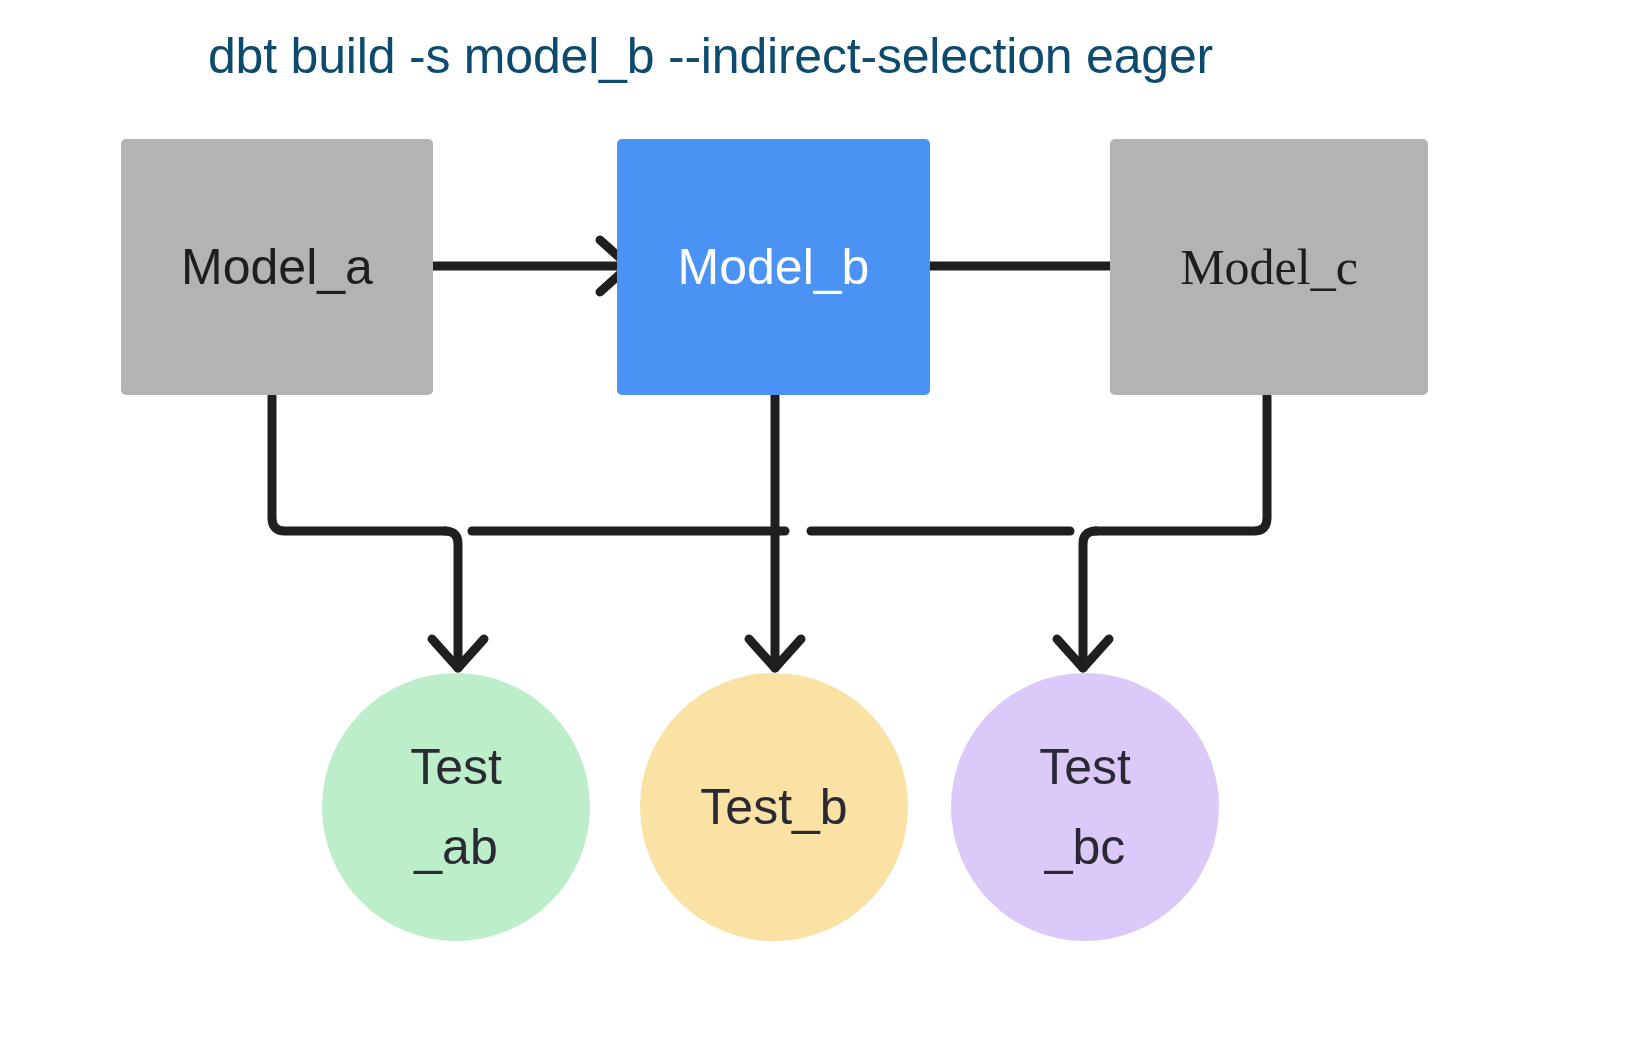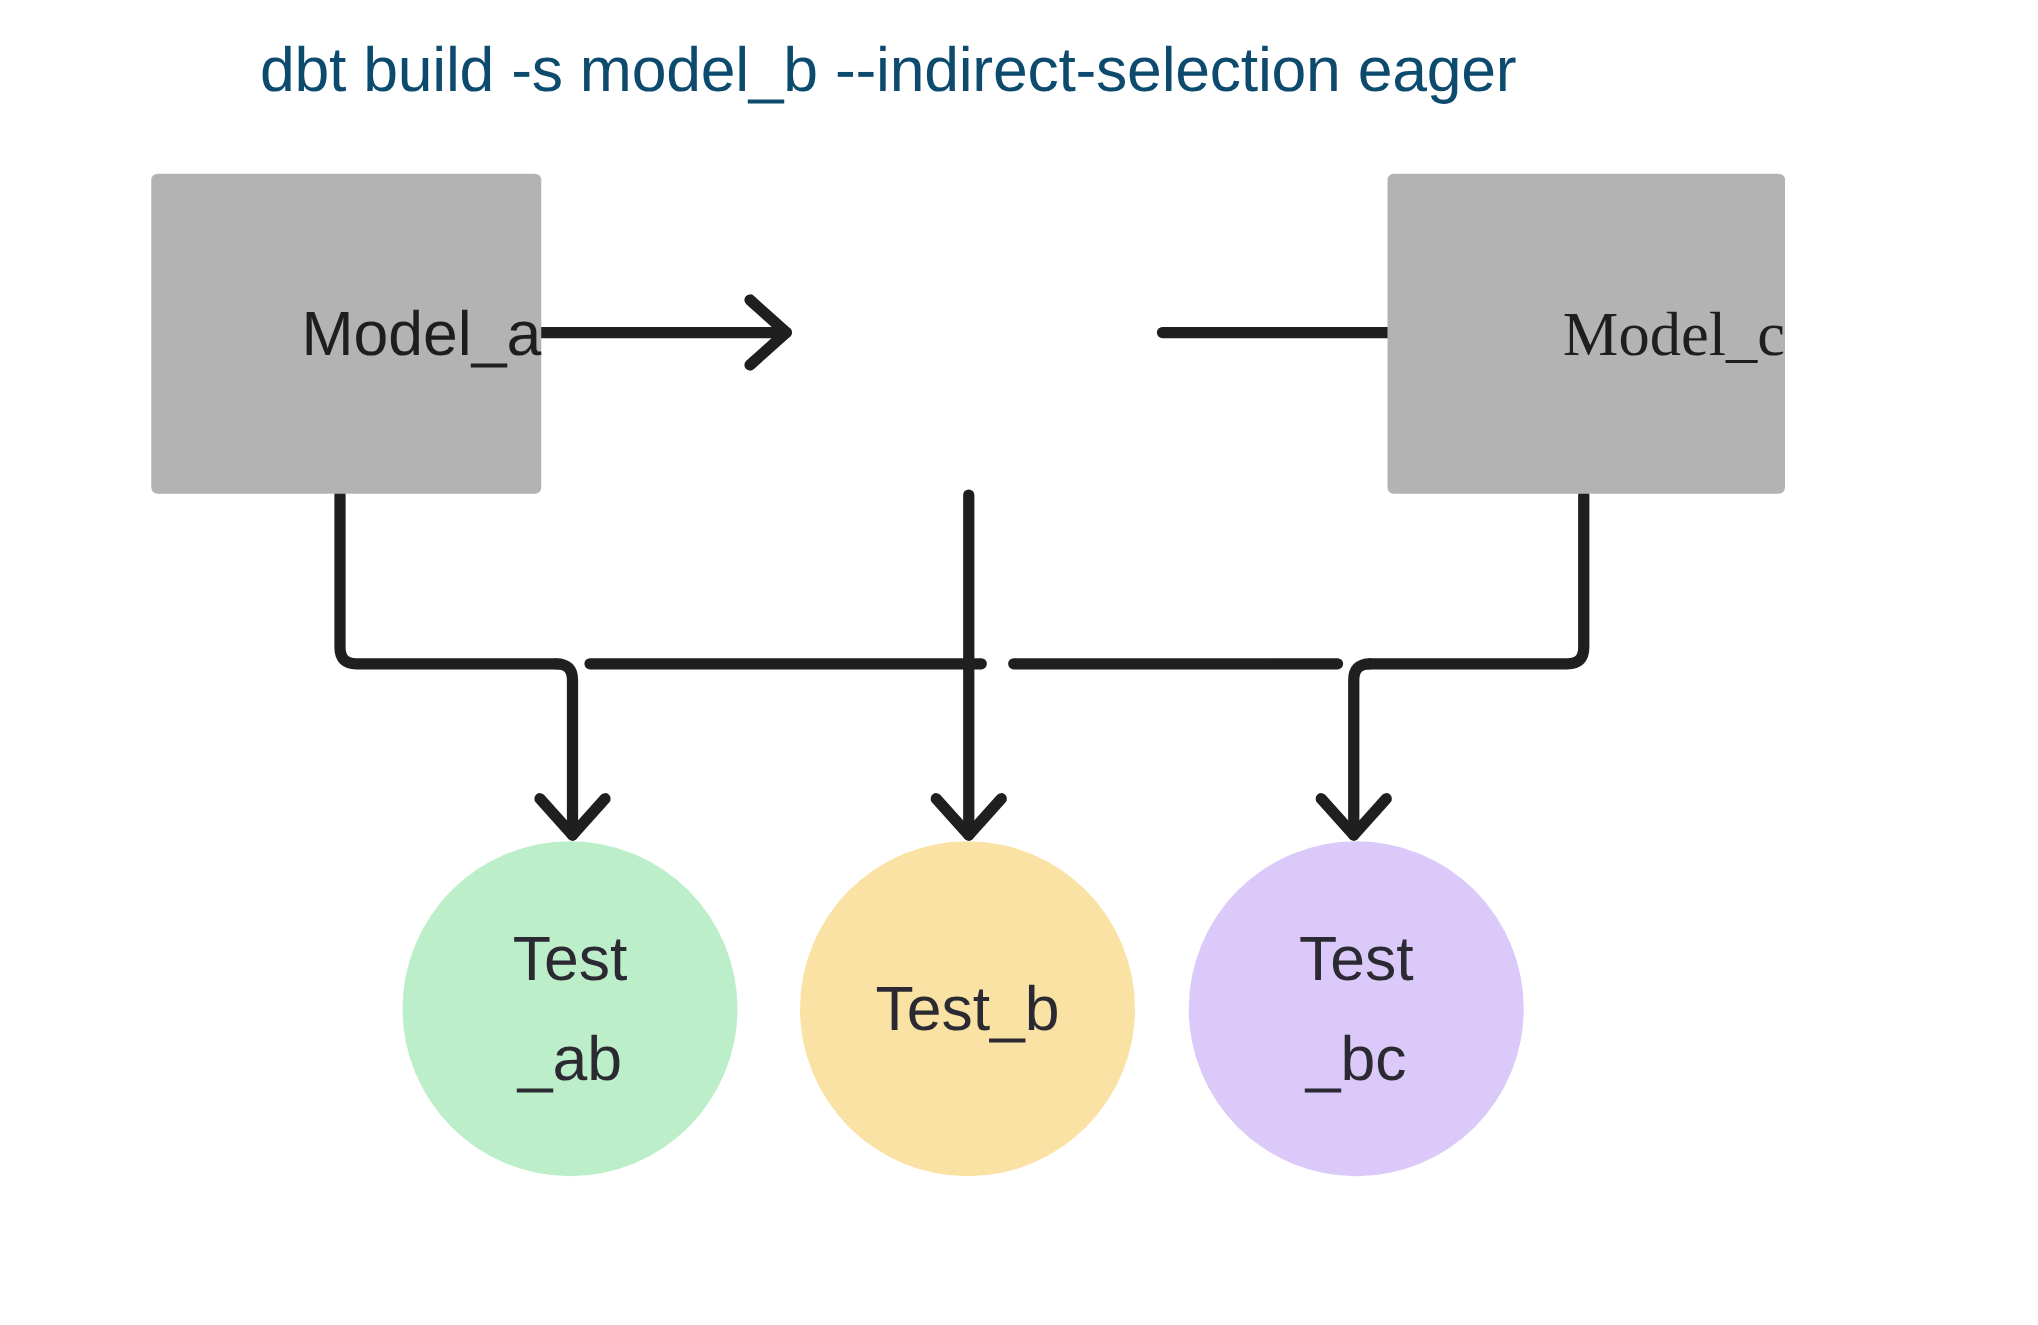--- a/index.html
+++ b/index.html
@@ -36,21 +36,21 @@
     color: #0c4a6e;
     letter-spacing: -0.2px;
     white-space: nowrap;
     margin-left: 48px;
   }
   .node-box {
     position: absolute;
     border-radius: 5px;
     display: flex;
     align-items: center;
-    justify-content: flex-end;
+    justify-content: center;
     box-sizing: border-box;
   }
   .node-box .node-label {
     font-size: 50px;
     line-height: 56px;
     text-align: center;
     white-space: nowrap;
   }
   .node-circle {
     position: absolute;
@@ -119,20 +119,23 @@
         <path d="M 1057 639 L 1083 668 L 1109 639"></path>
       </g>
 
     </g>
   </svg>
 
   <div class="node-box" style="left:121px; top:139px; width:312px; height:256px; background:#b3b3b3;">
     <span class="node-label" style="color:#1f1e1e;">Model_a</span>
   </div>
 
+  <div class="node-box" style="left:617px; top:139px; width:313px; height:256px; background:#4a93f5;">
+    <span class="node-label" style="color:#ffffff;">Model_b</span>
+  </div>
 
   <div class="node-box" style="left:1110px; top:139px; width:318px; height:256px; background:#b3b3b3;font-family:Liberation Serif, serif;">
     <span class="node-label" style="color:#1f1e1e;">Model_c</span>
   </div>
 
   <div class="node-circle" style="left:322px; top:673px; width:268px; height:268px; background:#bcefc9;">
     <span class="node-label">Test
 _ab</span>
   </div>
 

